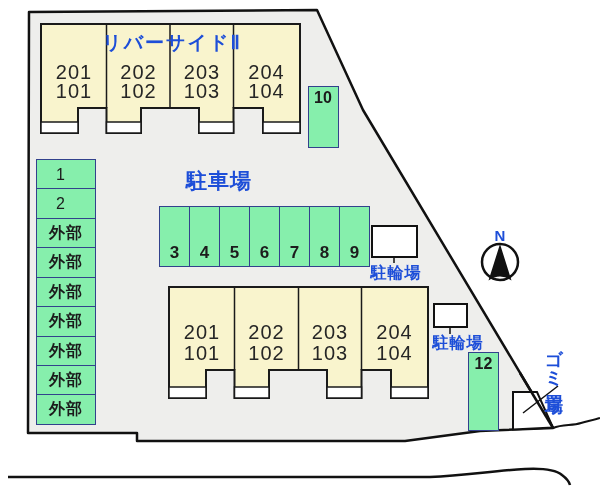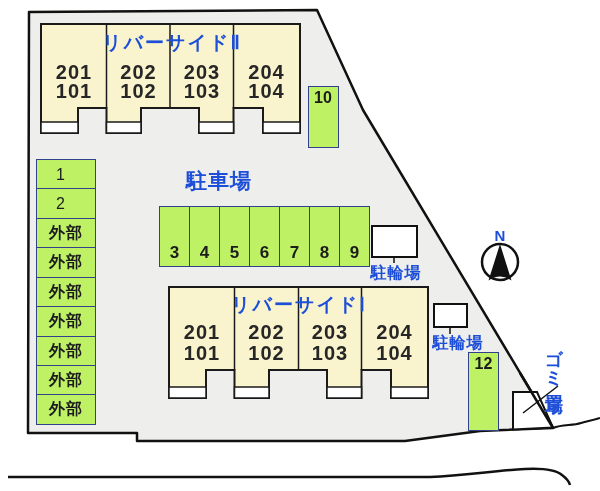--- a/index.html
+++ b/index.html
@@ -2,36 +2,36 @@
 <html><head>
 <meta charset="utf-8">
 <style>
   html,body{margin:0;padding:0;background:#ffffff;}
   .stage{
     position:relative;width:600px;height:491px;background:#ffffff;overflow:hidden;
     font-family:"Liberation Sans", sans-serif;color:#1f1f1f;
   }
   .stage svg{position:absolute;left:0;top:0;}
   .cell{
-    position:absolute;background:#bef264;border:1.5px solid #32418c;box-sizing:border-box;
+    position:absolute;background:#86efac;border:1.5px solid #32418c;box-sizing:border-box;
     display:flex;align-items:center;justify-content:center;
     font-size:16px;color:#1c1c1c;
   }
   .cell.left-col{width:60px;height:31px;left:36px;}
   .cell.left-col.num{justify-content:flex-start;padding-left:19px;font-weight:400;}
   .cell.left-col.gaibu{font-weight:700;font-size:16px;letter-spacing:1px;}
   .cell.mid{width:31px;height:61px;top:206px;align-items:flex-end;justify-content:center;
     padding-bottom:3px;font-weight:700;font-size:17px;}
   .cell.topnum{align-items:flex-start;padding-top:2px;font-weight:700;font-size:16px;}
   .wbox{position:absolute;background:#ffffff;border:2px solid #111111;box-sizing:border-box;}
   .lbl{position:absolute;transform:translateX(-50%);white-space:nowrap;color:#1d4ed8;}
   .lbl.bold{font-weight:700;}
   .bldg-title{font-size:19px;font-weight:700;letter-spacing:2px;}
   .unit-label{position:absolute;transform:translateX(-50%);text-align:center;
-    font-size:20px;line-height:19px;font-weight:700;color:#262626;letter-spacing:1px;}
+    font-size:20px;line-height:19px;font-weight:400;color:#262626;letter-spacing:1px;}
   .unit-label.low{line-height:21px;}
   .vert{writing-mode:vertical-rl;text-orientation:upright;transform:none;
     font-weight:700;font-size:18px;letter-spacing:2px;}
 </style>
 </head>
 <body>
 
 <div class="stage">
 
   <svg width="600" height="491" viewBox="0 0 600 491">
@@ -99,21 +99,20 @@
   <div class="cell mid" style="left:339px">9</div>
 
   <div class="cell topnum" style="left:307.5px;top:85.5px;width:31px;height:62px">10</div>
 
   <div class="cell topnum" style="left:468px;top:352px;width:31px;height:79px">12</div>
 
   <div class="wbox" style="left:371px;top:225px;width:47px;height:33px"></div>
   <div class="wbox" style="left:433px;top:303px;width:35px;height:25px"></div>
 
   <div class="lbl bldg-title" style="left:172px;top:30px">リバーサイドⅡ</div>
-  <div class="lbl bldg-title" style="left:299px;top:292px">リバーサイドⅠ</div>
 
   <div class="unit-label" style="left:74px;top:63px">
     <span style="display:block">201</span>
     <span style="display:block">101</span>
   </div>
   <div class="unit-label" style="left:138.5px;top:63px">
     <span style="display:block">202</span>
     <span style="display:block">102</span>
   </div>
   <div class="unit-label" style="left:202px;top:63px">

